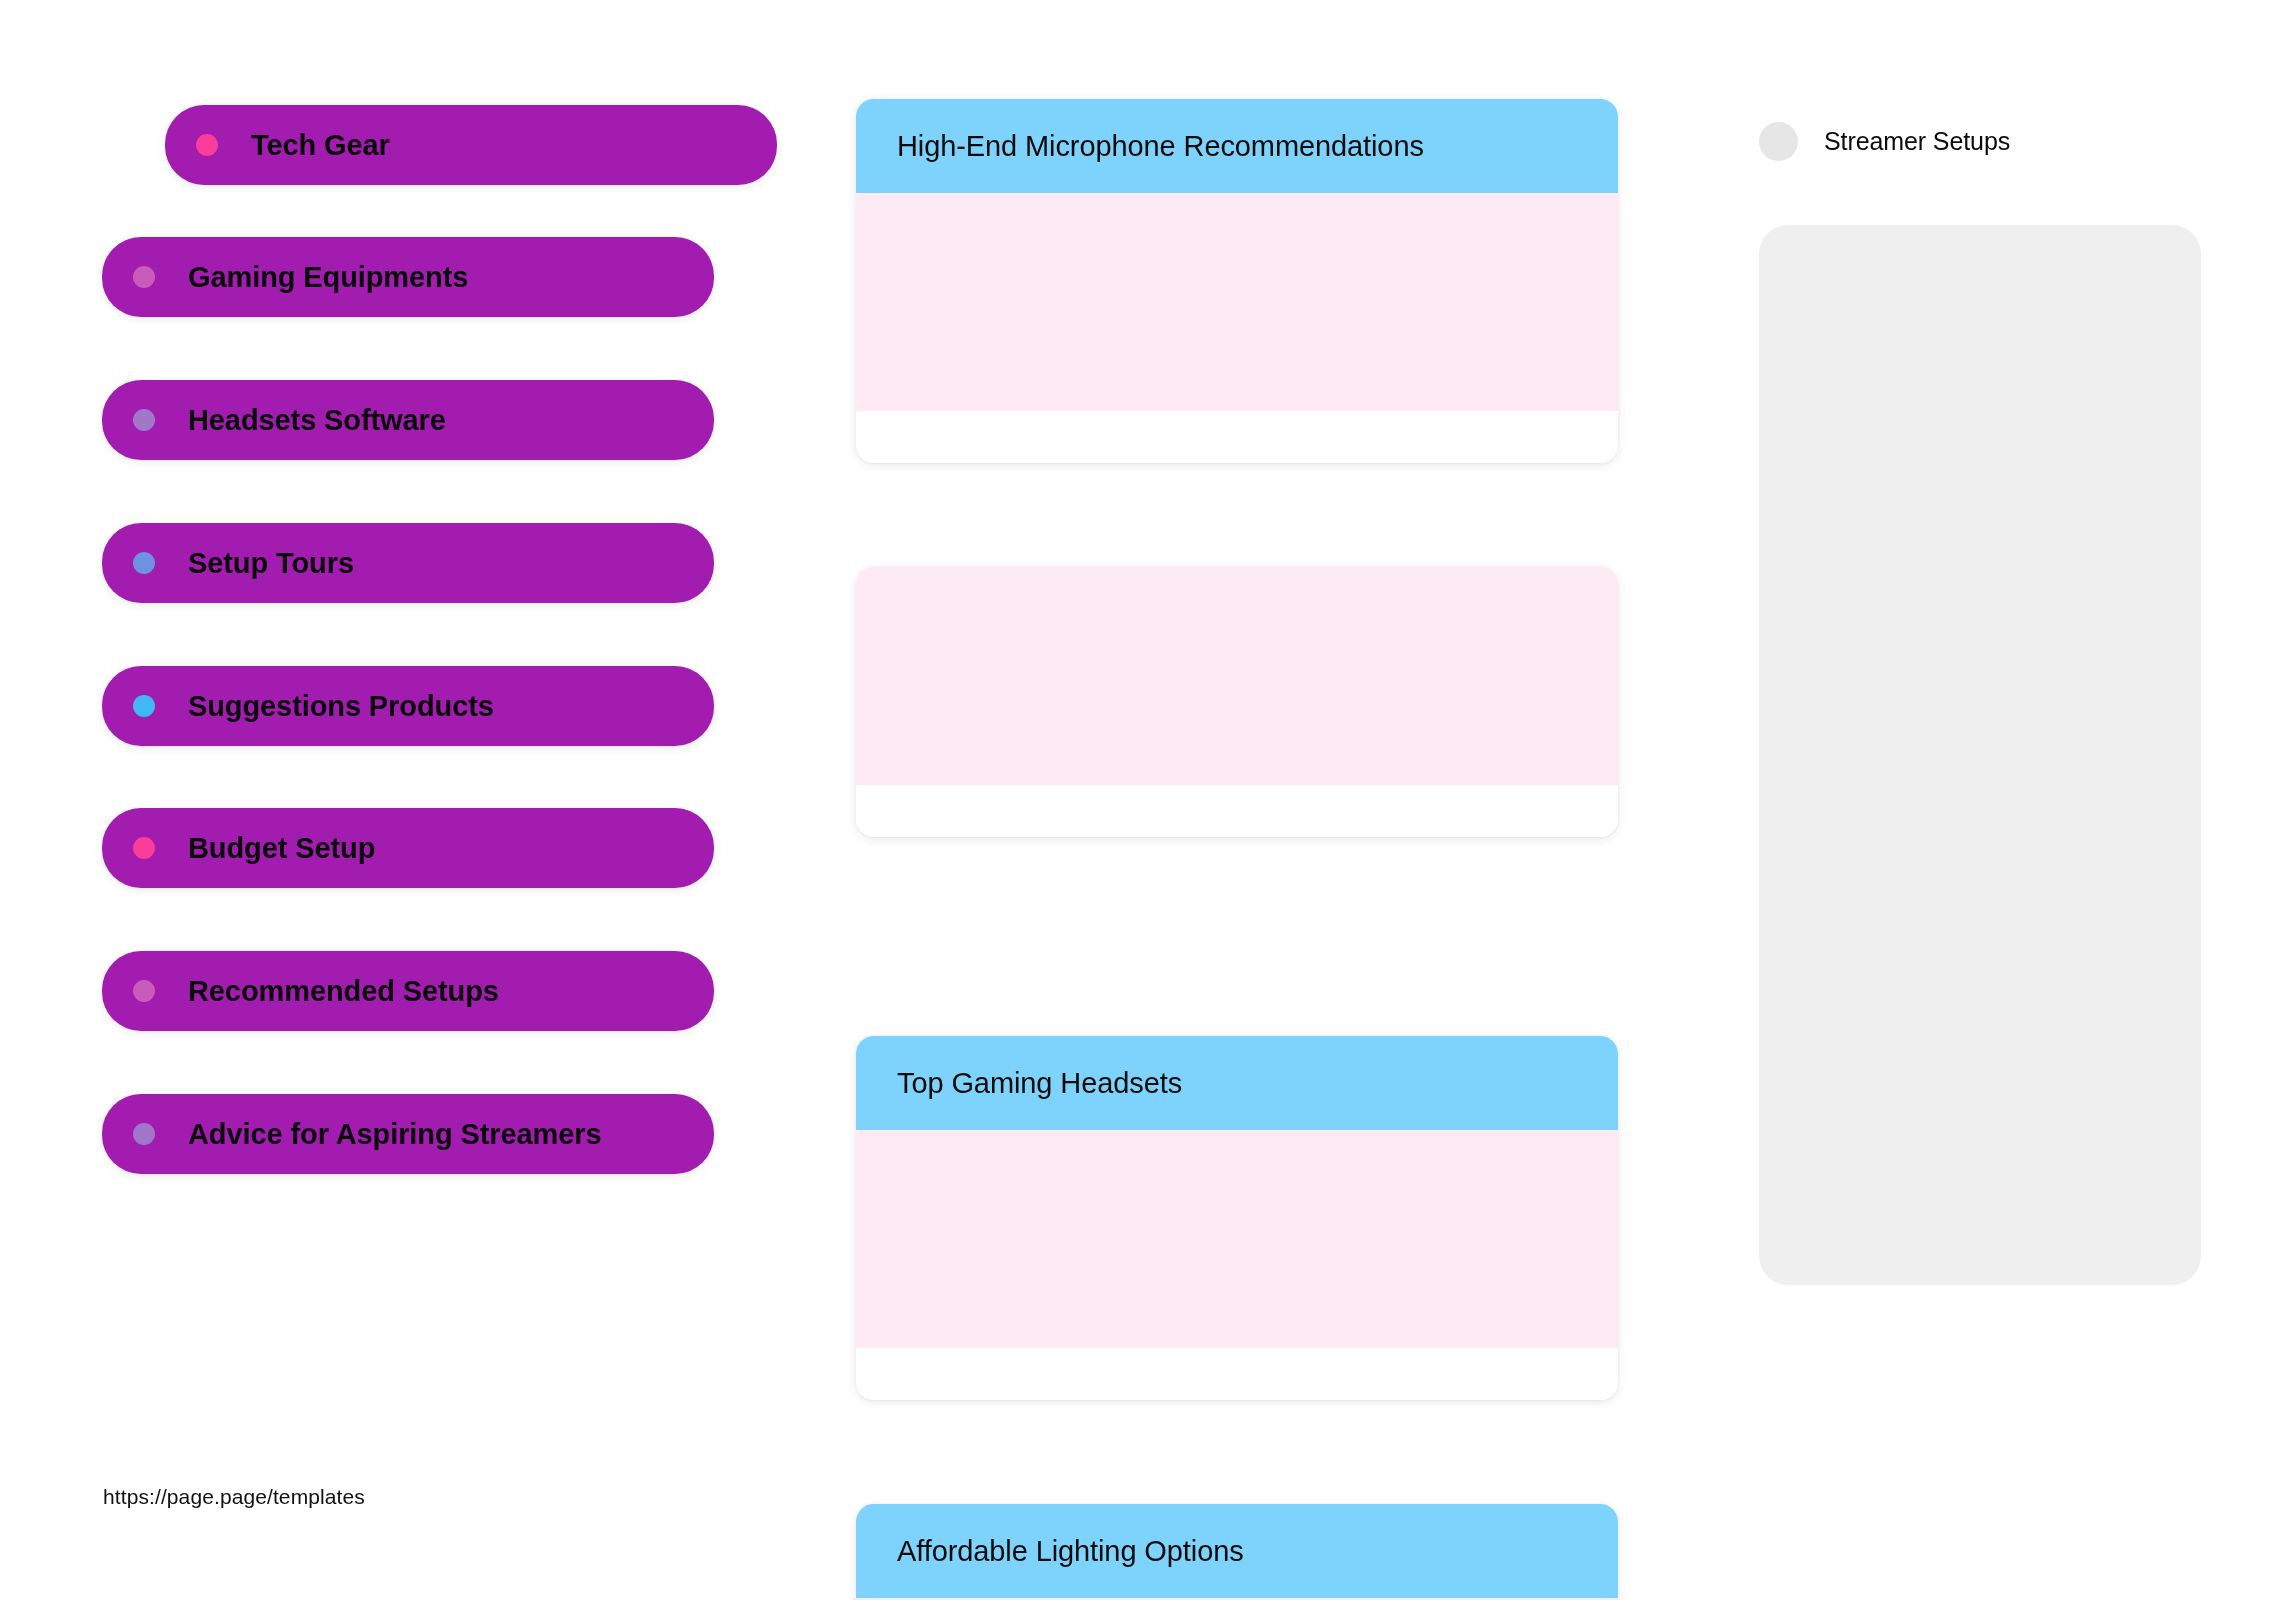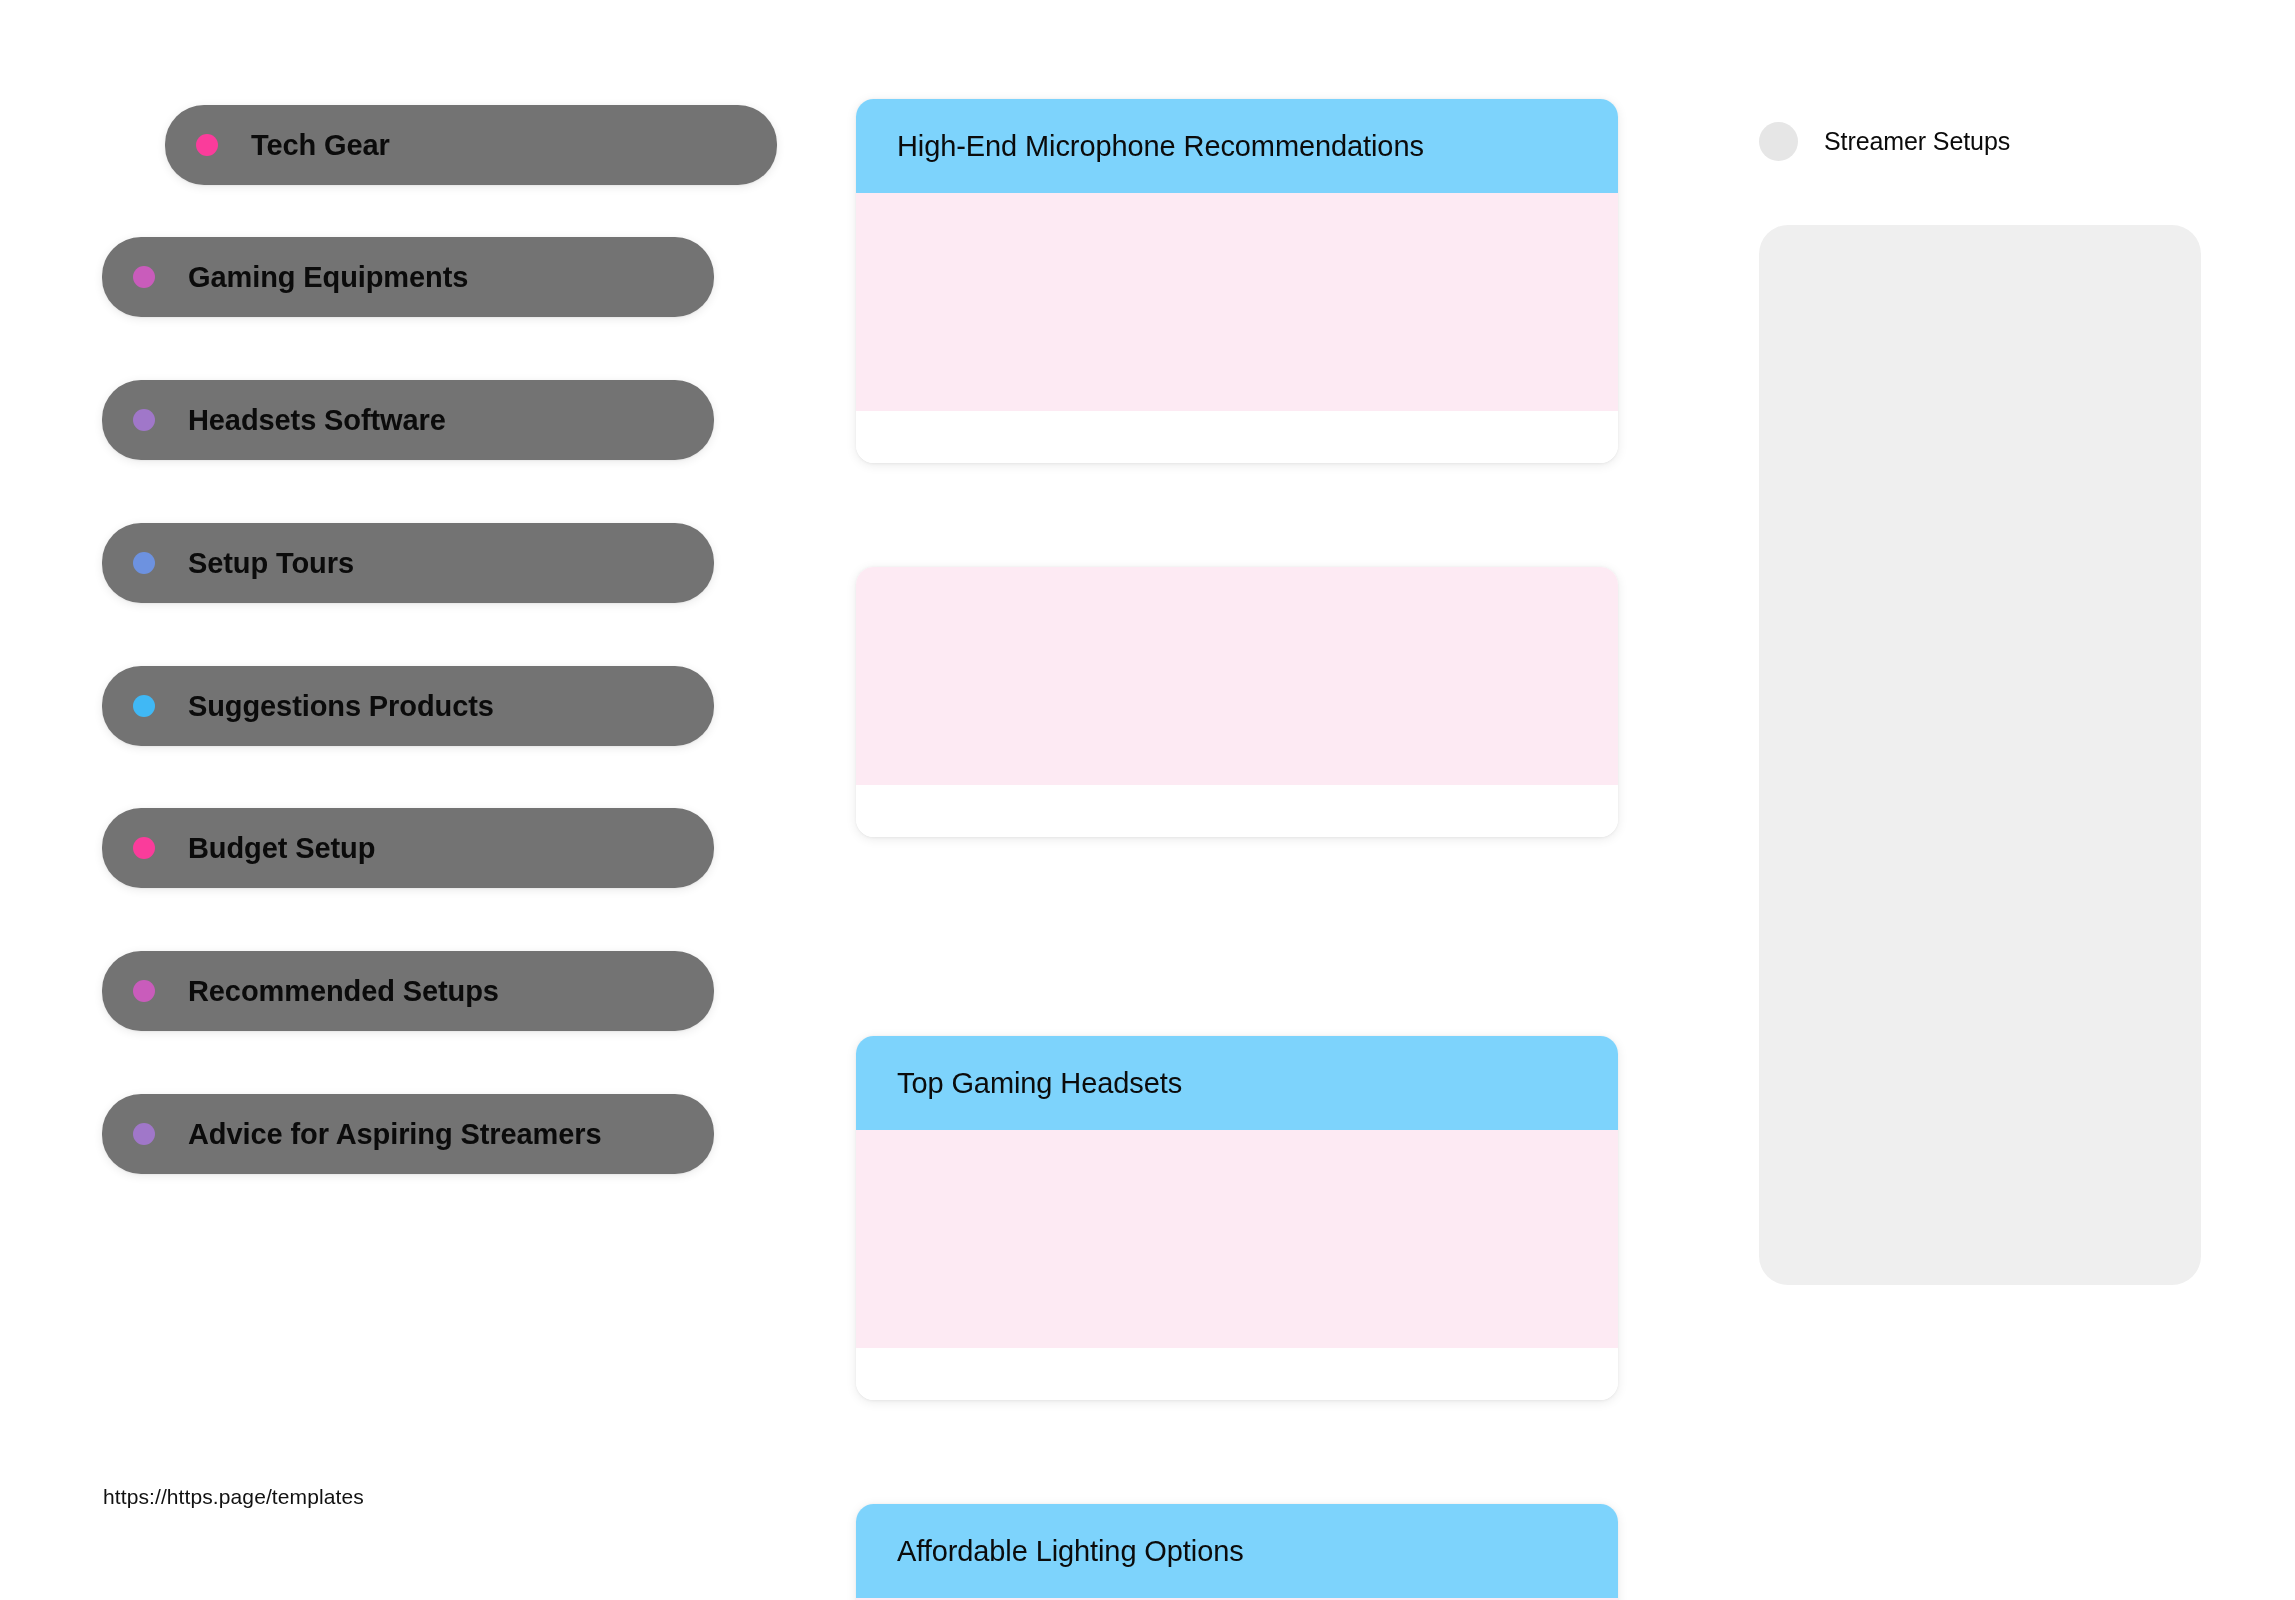--- a/index.html
+++ b/index.html
@@ -24,21 +24,21 @@
   .sidebar {
     position: absolute;
     left: 0;
     top: 0;
     width: 803px;
     height: 1601px;
   }
 
   .nav-pill {
     position: absolute;
-    background: #737373;
+    background: #a21caf;
     border-radius: 39px;
     box-shadow: 0 2px 9.5px rgba(0,0,0,0.085), 0 0.7px 2px rgba(0,0,0,0.05);
     display: flex;
     align-items: center;
   }
 
   .nav-pill.active {
     left: 165px;
     top: 105px;
     width: 612px;
@@ -254,16 +254,16 @@
   </div>
 
   <div class="right-col">
     <div class="right-header">
       <span class="right-dot" style="background: rgb(230, 230, 230);"></span>
       <span class="right-label">Streamer Setups</span>
     </div>
     <div class="right-panel" style="background: rgb(239, 239, 239);"></div>
   </div>
 
-  <div class="footer-url">https://https.page/templates</div>
+  <div class="footer-url">https://page.page/templates</div>
 
 </div>
 
 
 </body></html>

